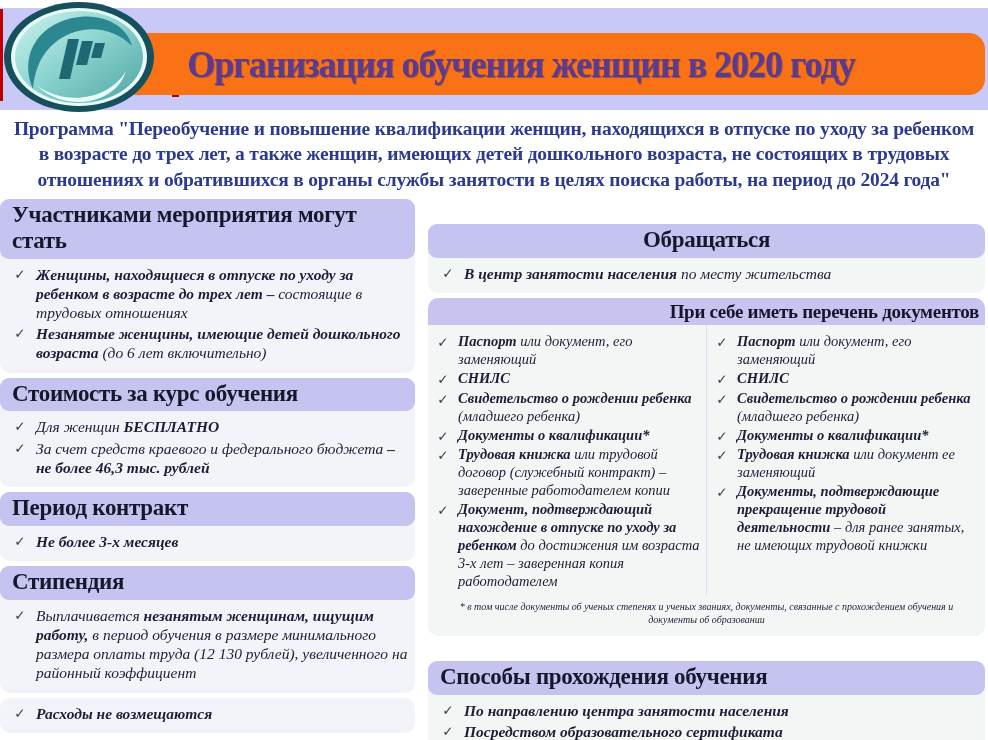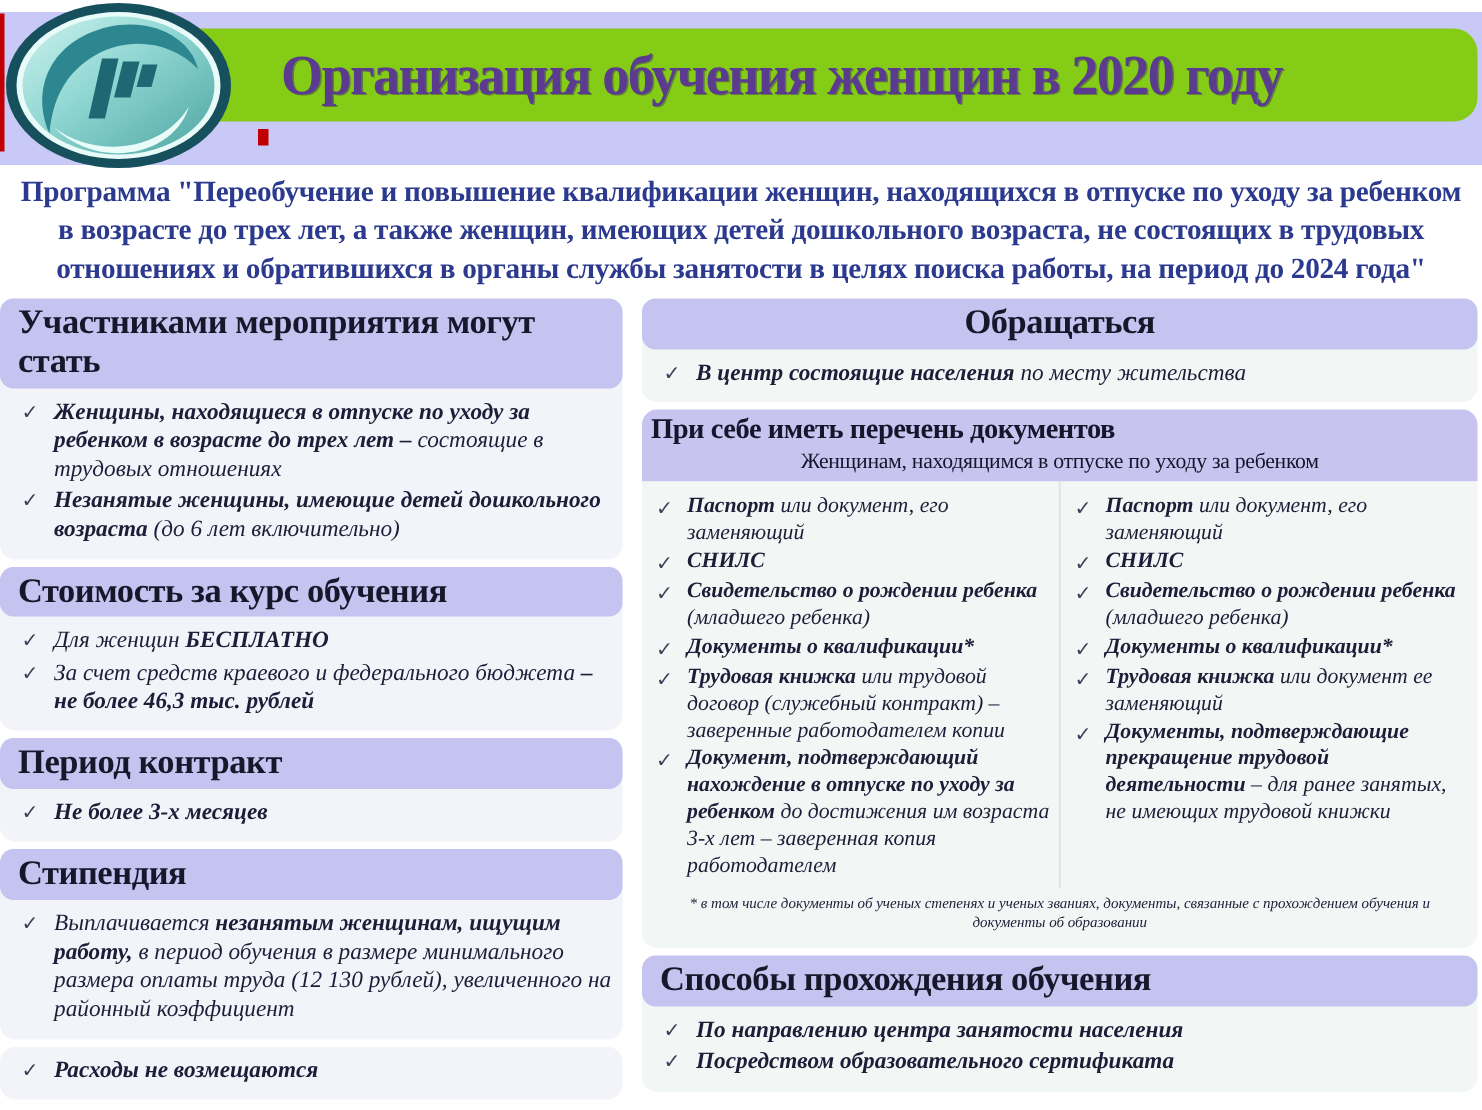--- a/index.html
+++ b/index.html
@@ -7,22 +7,22 @@
     position:relative; width:988px; height:740px; overflow:hidden;
     background:#ffffff; font-family:"Liberation Serif", serif; color:#1d1d38;
   }
 
   
   .header { position:relative; height:112px; }
   .band { position:absolute; top:8px; left:0; right:0; height:102px; background:#c9c9f7; }
   .red-edge { position:absolute; top:9px; left:0; width:3px; height:92px; background:#c00000; }
   .red-mark { position:absolute; top:86px; left:172px; width:7px; height:11px; background:#c00000; }
   .title-bar {
-    position:absolute; top:19px; left:57px; right:3px; height:62px;
-    background:#84cc16; border-radius:16px;
+    position:absolute; top:33px; left:57px; right:3px; height:62px;
+    background:#f97316; border-radius:16px;
   }
   .title {
     height:62px; line-height:62px; text-align:center;
     font-size:36px; font-weight:bold; letter-spacing:-1px;
     color:#5b3b8f; text-shadow:1px 1px 0 rgba(60,35,100,.45);
     transform:scaleY(1.05);
   }
   .logo { position:absolute; top:1px; left:2px; width:154px; height:112px; }
 
   
@@ -32,36 +32,36 @@
     color:#2b3a8f; letter-spacing:-0.2px;
   }
 
   
   .columns { display:flex; align-items:flex-start; margin-top:5px; }
   .col-left { width:415px; flex:0 0 415px; }
   .col-right { flex:1; margin-left:13px; margin-right:3px; }
 
   section { border-radius:10px; margin-bottom:5px; }
   .sec-bg-l { background:#f3f3fa; }
-  .sec-bg-r { background:#f2f7f6; }
+  .sec-bg-r { background:#f2f7f6;margin-top:25px; }
   .sec-h {
     background:#c5c3f0; border-radius:9px; padding:3px 12px 5px;
     font-size:23px; font-weight:bold; color:#17172b;
     line-height:1.12; letter-spacing:-0.3px;
   }
   .center { text-align:center; }
   .sec-b { padding:6px 6px 8px 4px; }
   .li { display:flex; font-style:italic; font-size:15.5px; line-height:1.24; color:#1d1d38; margin-bottom:2px; }
   .li .check { flex:0 0 32px; text-align:center; font-style:normal; font-size:13.5px; color:#3e3e58; padding-top:2px; }
   .seg-b { font-weight:bold; }
 
   
   .docs-head { background:#c7c5f0; border-radius:10px 10px 0 0; padding-top:2px; }
   .docs-title {
-    text-align:left; font-size:19px; font-weight:bold; color:#15152c;
+    text-align:right; font-size:19px; font-weight:bold; color:#15152c;
     letter-spacing:-0.3px; padding:1px 6px 2px;
   }
   .docs-subheads { display:flex; align-items:stretch; }
   .sub {
     flex:1; text-align:center; font-size:14.5px; line-height:1.12;
     color:#15152c; padding:0 10px 5px; letter-spacing:-0.2px;
   }
   .sub2 { border-left:1px solid #9795bd; }
   .docs-body { display:flex; background:#f2f7f6; }
   .doc-col { flex:1; padding:8px 4px 4px 0; }
@@ -163,30 +163,29 @@
           </div>
       </section>
     </div>
 
     <div class="col-right">
       <section class="sec-bg-r">
         <div class="sec-h center">Обращаться</div>
         <div class="sec-b">
             <div class="li">
               <span class="check">✓</span>
-              <span class="txt"><span class="seg-b">В центр состоящие населения </span><span class="seg-r">по месту жительства</span></span>
+              <span class="txt"><span class="seg-b">В центр занятости населения </span><span class="seg-r">по месту жительства</span></span>
             </div>
           </div>
       </section>
 
       <section>
         <div class="docs-head">
           <div class="docs-title">При себе иметь перечень документов</div>
           <div class="docs-subheads">
-            <div class="sub">Женщинам, находящимся в отпуске по уходу за ребенком</div>
           </div>
         </div>
         <div class="docs-body">
           <div class="doc-col">
               <div class="li">
                 <span class="check">✓</span>
                 <span class="txt"><span class="seg-b">Паспорт </span><span class="seg-r">или документ, его заменяющий</span></span>
               </div>
               <div class="li">
                 <span class="check">✓</span>

